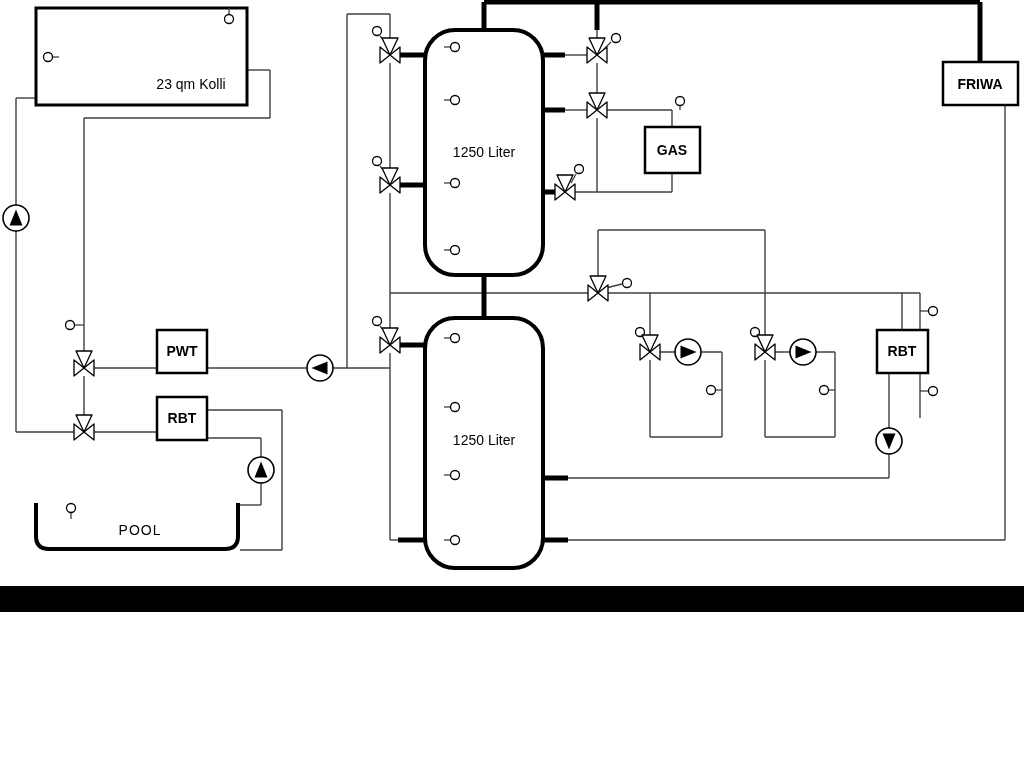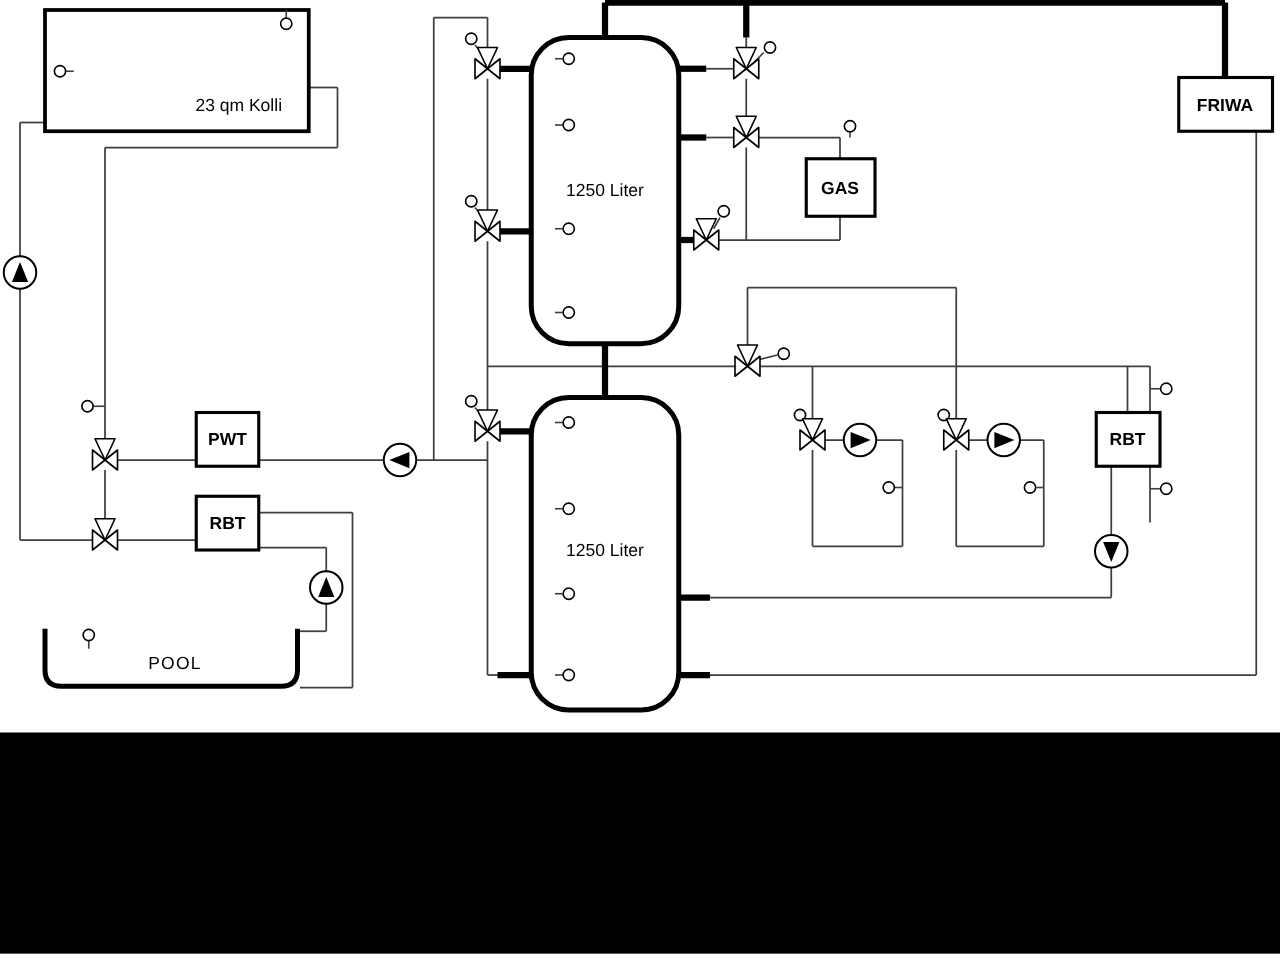--- a/index.html
+++ b/index.html
@@ -1,16 +1,16 @@
 <!DOCTYPE html>
 <html><head>
 <meta charset="utf-8">
 <style>
   html,body{margin:0;padding:0;background:#fff;}
-  #stage{position:relative;width:1024px;height:763px;overflow:hidden;background:#0369a1;}
+  #stage{position:relative;width:1024px;height:612px;overflow:hidden;background:#f0abfc;}
   svg{display:block;}
   .lbl{font-family:"Liberation Sans",sans-serif;font-size:14px;fill:#000;text-anchor:middle;}
   .lbl-bold{font-weight:bold;}
   .lbl-pool{letter-spacing:1px;}
 </style>
 </head>
 <body>
 
 <div id="stage">
 <svg width="1024" height="768" viewBox="0 0 1024 768">

